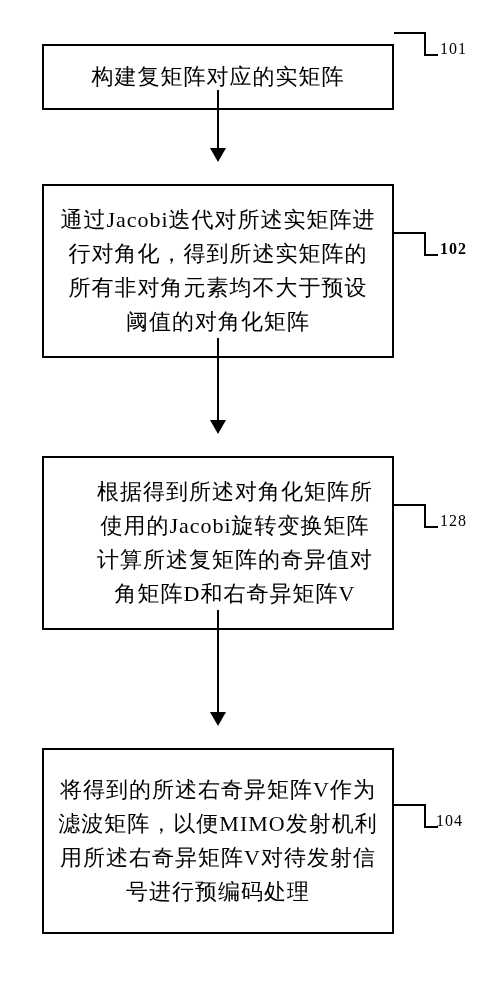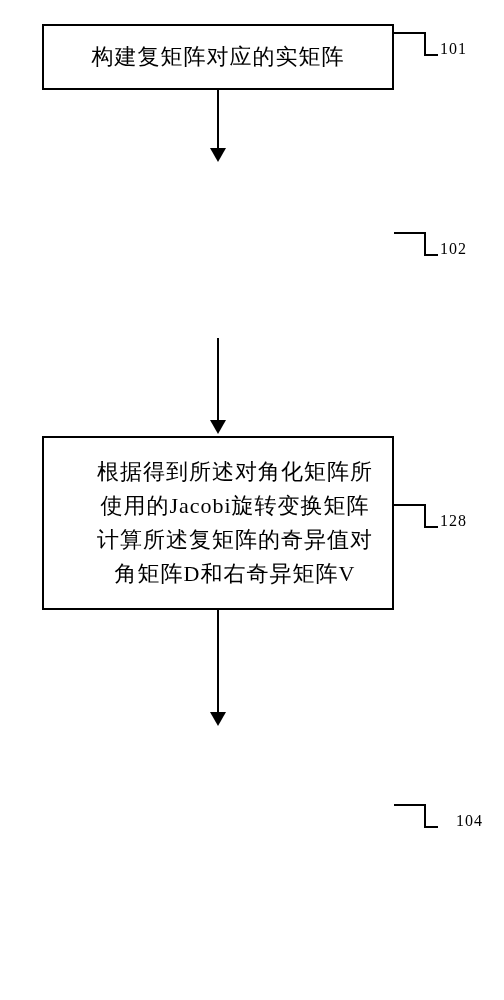--- a/index.html
+++ b/index.html
@@ -22,20 +22,21 @@
     background: #fff;
     display: flex;
     align-items: center;
     justify-content: center;
     text-align: center;
     padding: 10px 14px;
     box-sizing: border-box;
     font-size: 22px;
     line-height: 1.55;
     letter-spacing: 1px;
+    margin-top: 20px;
   }
   .box-text {
     text-align: center;
   }
   .step-label {
     position: absolute;
     font-size: 16px;
     font-family: "Times New Roman", serif;
     letter-spacing: 1px;
   }
@@ -81,23 +82,23 @@
   
   #ar2-line { top: 338px; height: 82px; left: 218px; }
   #ar2-head { top: 420px; left: 218px; }
 
   
   #ar3-line { top: 610px; height: 102px; left: 218px; }
   #ar3-head { top: 712px; left: 218px; }
 
   
   #lbl1 { left: 440px; top: 40px; }
-  #lbl2 { left: 440px; top: 240px; }
+  #lbl2 { left: 440px; top: 240px; font-weight: bold; }
   #lbl3 { left: 440px; top: 512px; }
-  #lbl4 { left: 456px; top: 812px; }
+  #lbl4 { left: 436px; top: 812px; }
 
   
   
   #ld1-h { left: 394px; top: 32px; width: 30px; }
   #ld1-v { left: 424px; top: 32px; height: 22px; }
   #ld1-h2{ left: 424px; top: 54px; width: 14px; }
 
   #ld2-h { left: 394px; top: 232px; width: 30px; }
   #ld2-v { left: 424px; top: 232px; height: 22px; }
   #ld2-h2{ left: 424px; top: 254px; width: 14px; }
@@ -119,37 +120,43 @@
     <div class="box-text">构建复矩阵对应的实矩阵</div>
   </div>
   <div id="ld1-h" class="leader-h"></div>
   <div id="ld1-v" class="leader-v"></div>
   <div id="ld1-h2" class="leader-h"></div>
   <div id="lbl1" class="step-label">101</div>
 
   <div id="ar1-line" class="arrow-line"></div>
   <div id="ar1-head" class="arrow-head"></div>
 
+  <div id="box2" class="box">
+    <div class="box-text">通过Jacobi迭代对所述实矩阵进行对角化，得到所述实矩阵的所有非对角元素均不大于预设阈值的对角化矩阵</div>
+  </div>
   <div id="ld2-h" class="leader-h"></div>
   <div id="ld2-v" class="leader-v"></div>
   <div id="ld2-h2" class="leader-h"></div>
   <div id="lbl2" class="step-label">102</div>
 
   <div id="ar2-line" class="arrow-line"></div>
   <div id="ar2-head" class="arrow-head"></div>
 
   <div id="box3" class="box">
     <div class="box-text">根据得到所述对角化矩阵所使用的Jacobi旋转变换矩阵计算所述复矩阵的奇异值对角矩阵D和右奇异矩阵V</div>
   </div>
   <div id="ld3-h" class="leader-h"></div>
   <div id="ld3-v" class="leader-v"></div>
   <div id="ld3-h2" class="leader-h"></div>
   <div id="lbl3" class="step-label">128</div>
 
   <div id="ar3-line" class="arrow-line"></div>
   <div id="ar3-head" class="arrow-head"></div>
 
+  <div id="box4" class="box">
+    <div class="box-text">将得到的所述右奇异矩阵V作为滤波矩阵，以便MIMO发射机利用所述右奇异矩阵V对待发射信号进行预编码处理</div>
+  </div>
   <div id="ld4-h" class="leader-h"></div>
   <div id="ld4-v" class="leader-v"></div>
   <div id="ld4-h2" class="leader-h"></div>
   <div id="lbl4" class="step-label">104</div>
 
 </div>
 
 </body></html>

